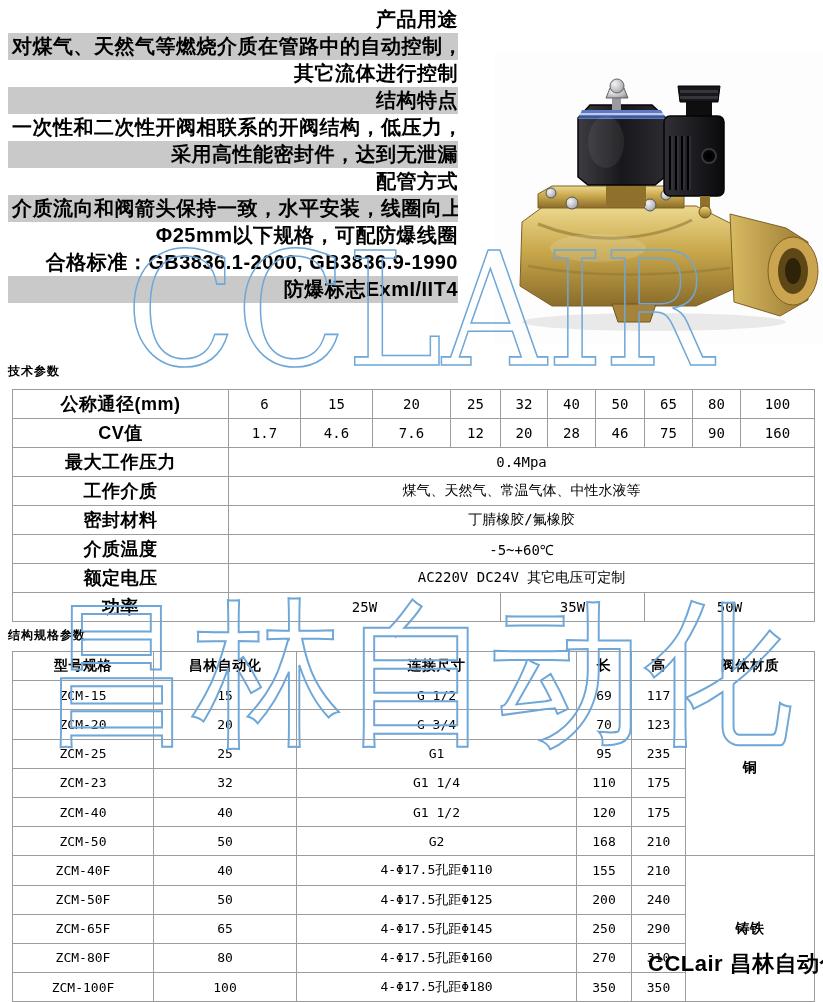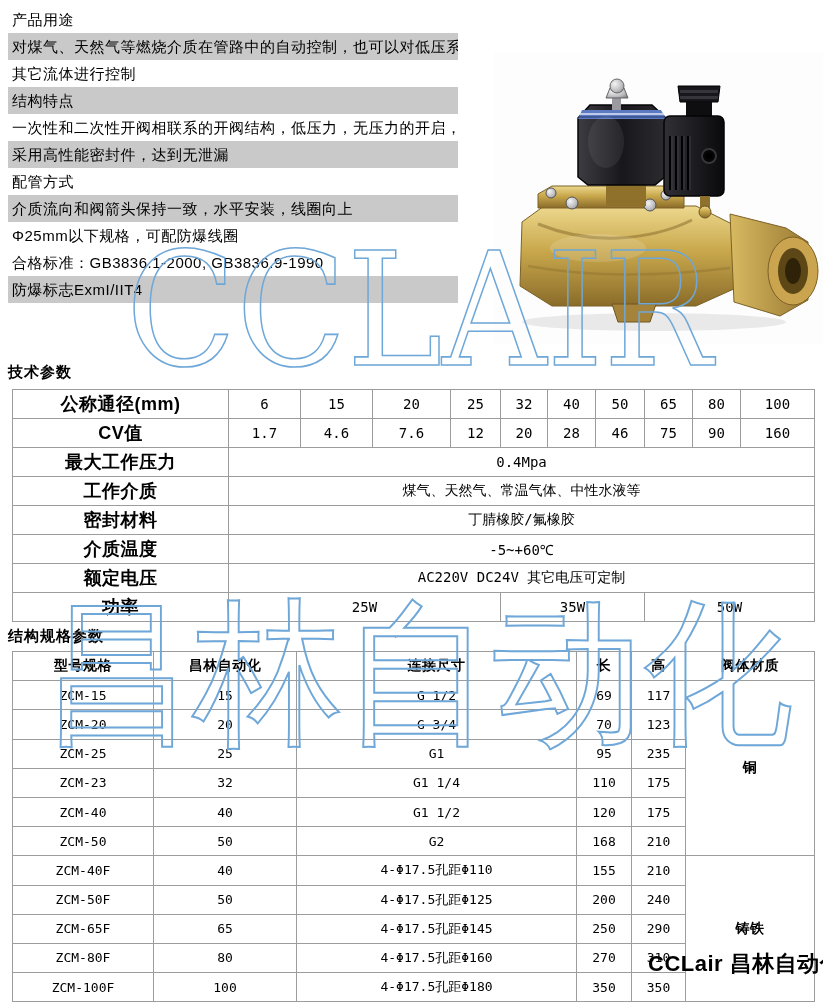--- a/index.html
+++ b/index.html
@@ -1,26 +1,26 @@
 <!DOCTYPE html>
 <html><head>
 <meta charset="utf-8">
 <style>
   html,body{margin:0;padding:0;background:#fff;}
   #page{position:relative;width:823px;height:1002px;background:#fff;overflow:hidden;
         font-family:"Liberation Sans","DejaVu Sans",sans-serif;color:#000;}
 
   
   #intro{position:absolute;left:8px;top:6px;width:450px;}
-  .iline{height:27px;line-height:27px;font-size:15px;font-weight:normal;
-         padding-left:4px;letter-spacing:.5px;white-space:nowrap;overflow:hidden;}
+  .iline{height:27px;line-height:27px;font-size:20px;font-weight:bold;
+         padding-left:4px;letter-spacing:.5px;white-space:nowrap;overflow:hidden;text-align:right;}
   .iline.hl{background:#c9c9c9;}
 
   
-  .sect-h{position:absolute;left:8px;font-size:15px;font-weight:bold;letter-spacing:1px;}
+  .sect-h{position:absolute;left:8px;font-size:12px;font-weight:bold;letter-spacing:1px;}
   #tech-title{top:363px;}
   #struct-title{top:627px;}
 
   
   table.tbl{position:absolute;left:12px;border-collapse:collapse;table-layout:fixed;
             width:802px;background:transparent;}
   #tech-table{top:389px;}
   #struct-table{top:651px;}
   .tbl td{border:1px solid #9c9c9c;text-align:center;height:28px;padding:0 2px;
           overflow:hidden;white-space:nowrap;font-size:14px;

